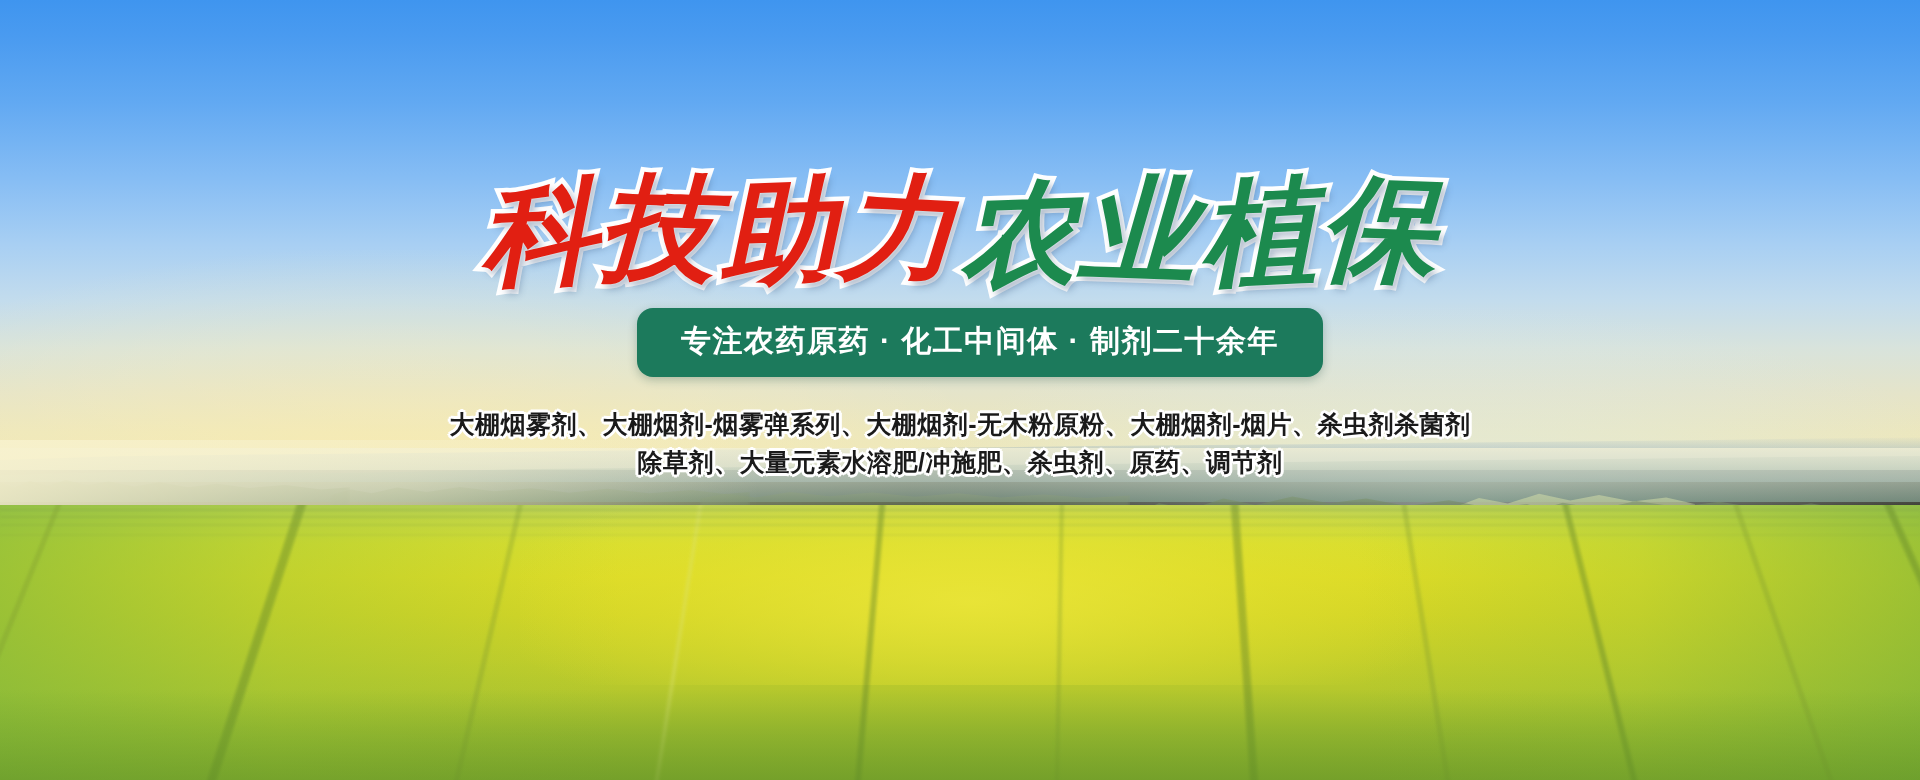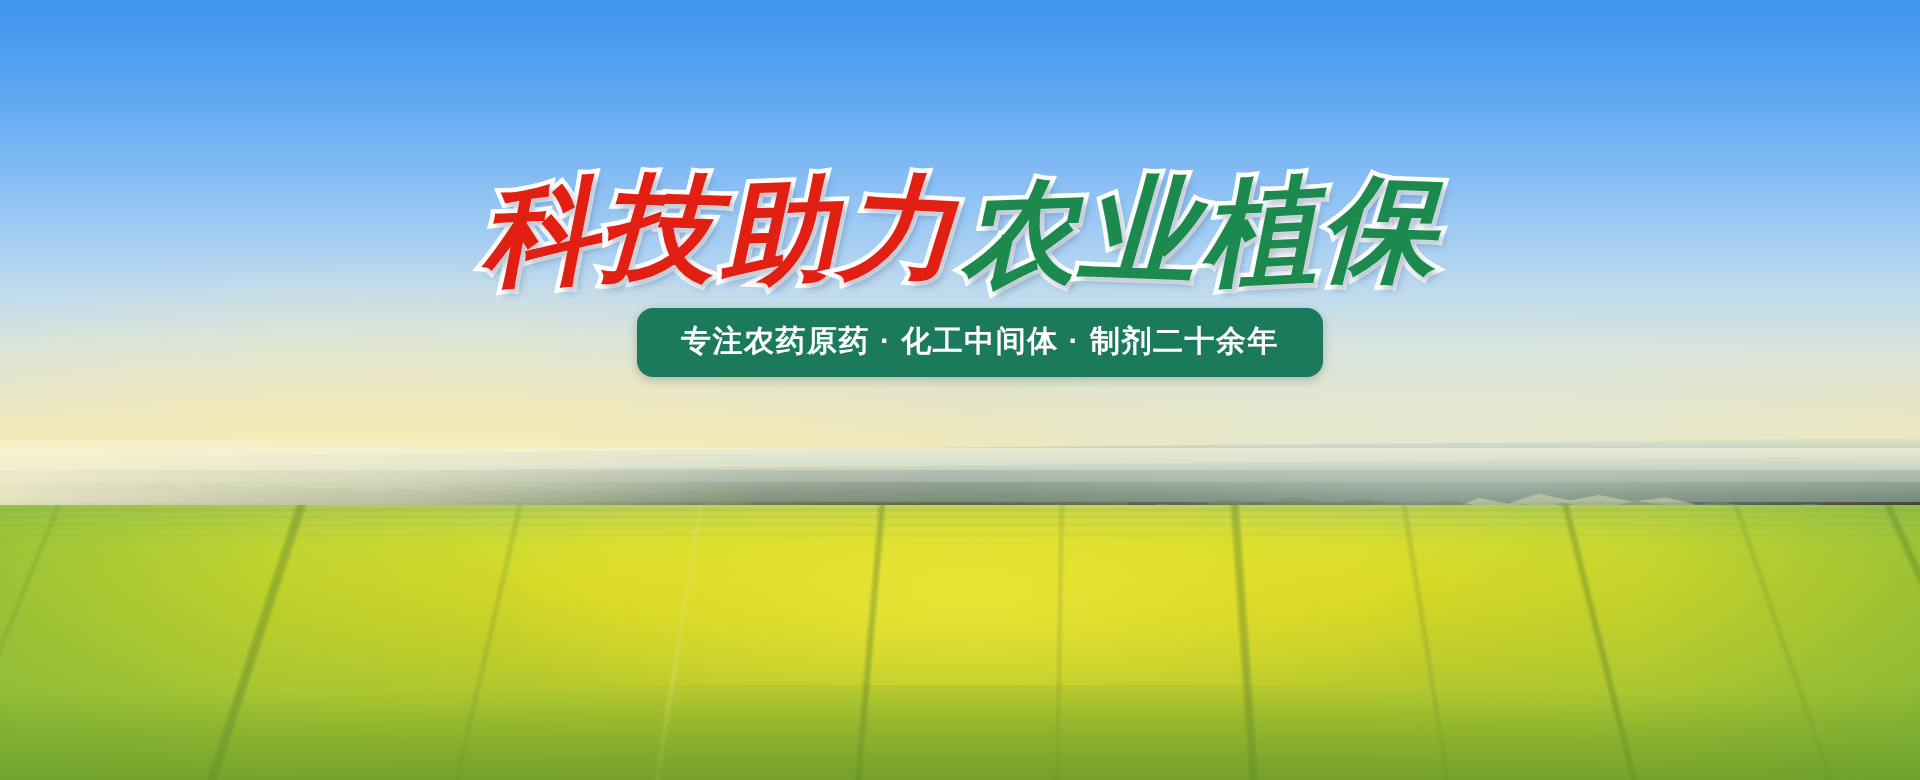--- a/index.html
+++ b/index.html
@@ -241,14 +241,18 @@
   </div>
 
   <div class="headline">
     <span class="hl-red c1">科</span><span class="hl-red c2">技</span><span class="hl-red c3">助</span><span class="hl-red c4">力</span><span class="hl-green c5">农</span><span class="hl-green c6">业</span><span class="hl-green c7">植</span><span class="hl-green c8">保</span>
   </div>
 
   <div class="pill-wrap">
     <div class="pill">专注农药原药 · 化工中间体 · 制剂二十余年</div>
   </div>
 
+  <div class="sublines">
+    <span class="subline">大棚烟雾剂、大棚烟剂-烟雾弹系列、大棚烟剂-无木粉原粉、大棚烟剂-烟片、杀虫剂杀菌剂</span>
+    <span class="subline">除草剂、大量元素水溶肥/冲施肥、杀虫剂、原药、调节剂</span>
+  </div>
 
 </div>
 
 </body></html>

